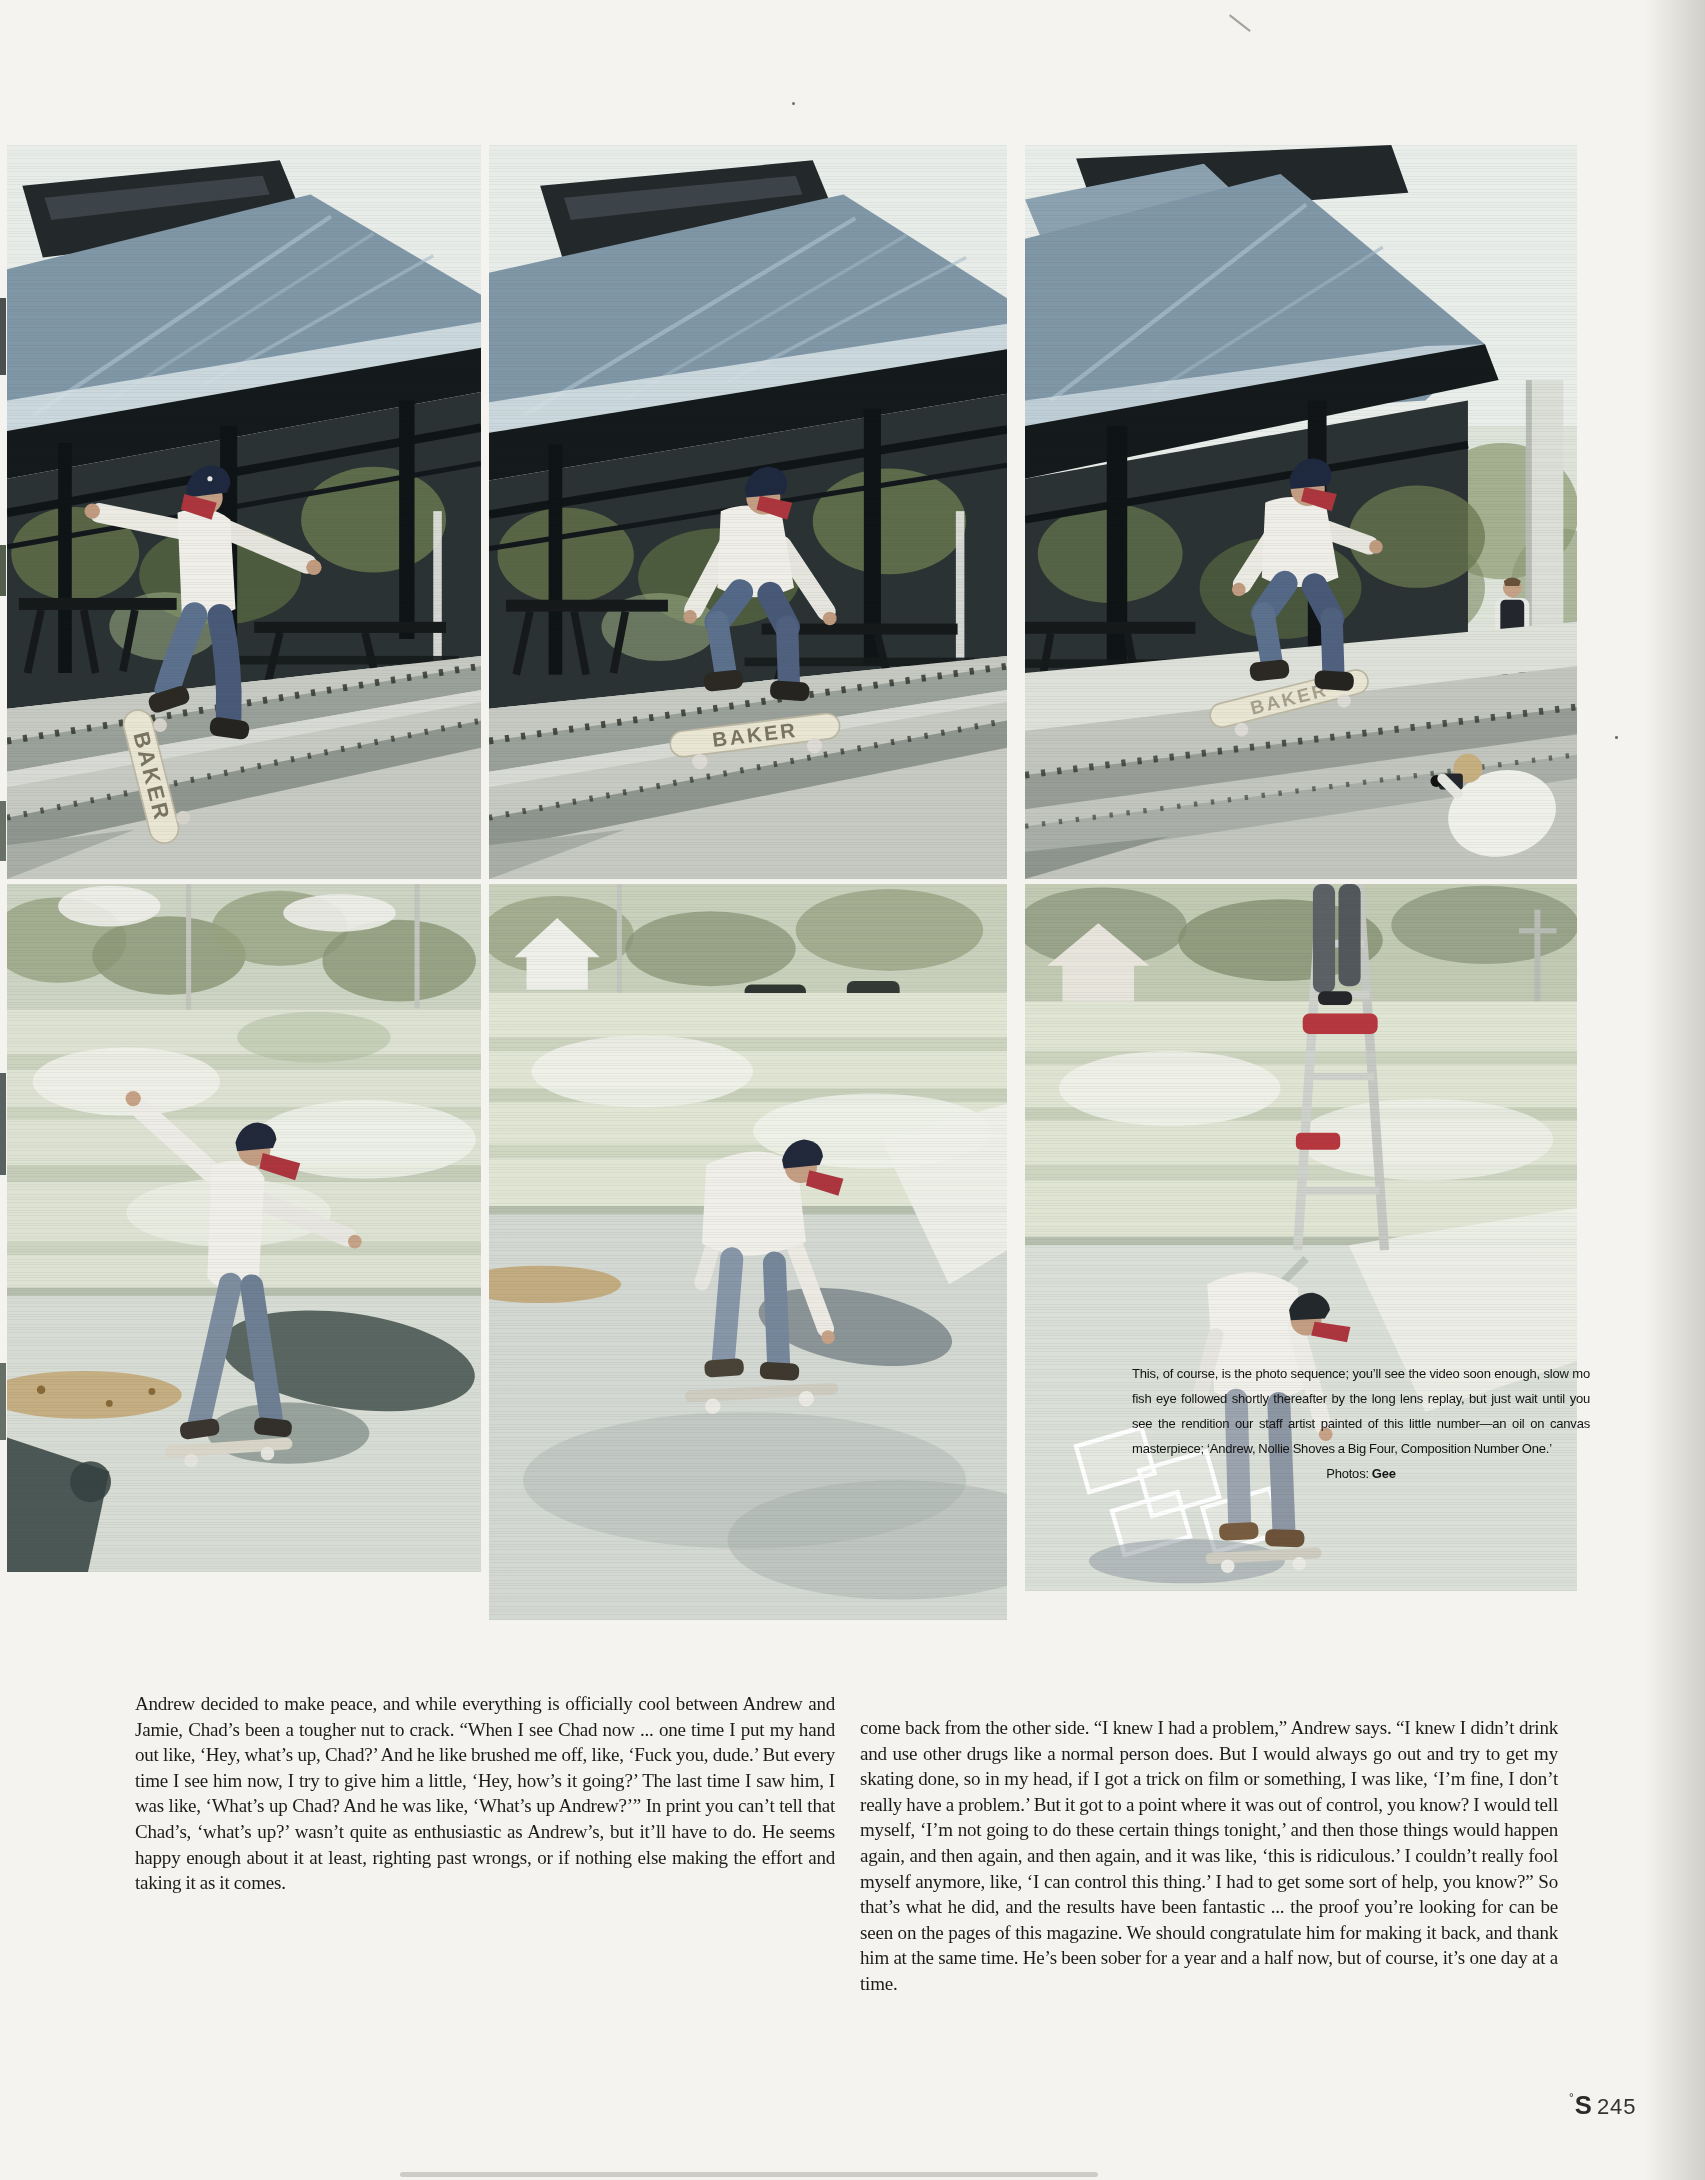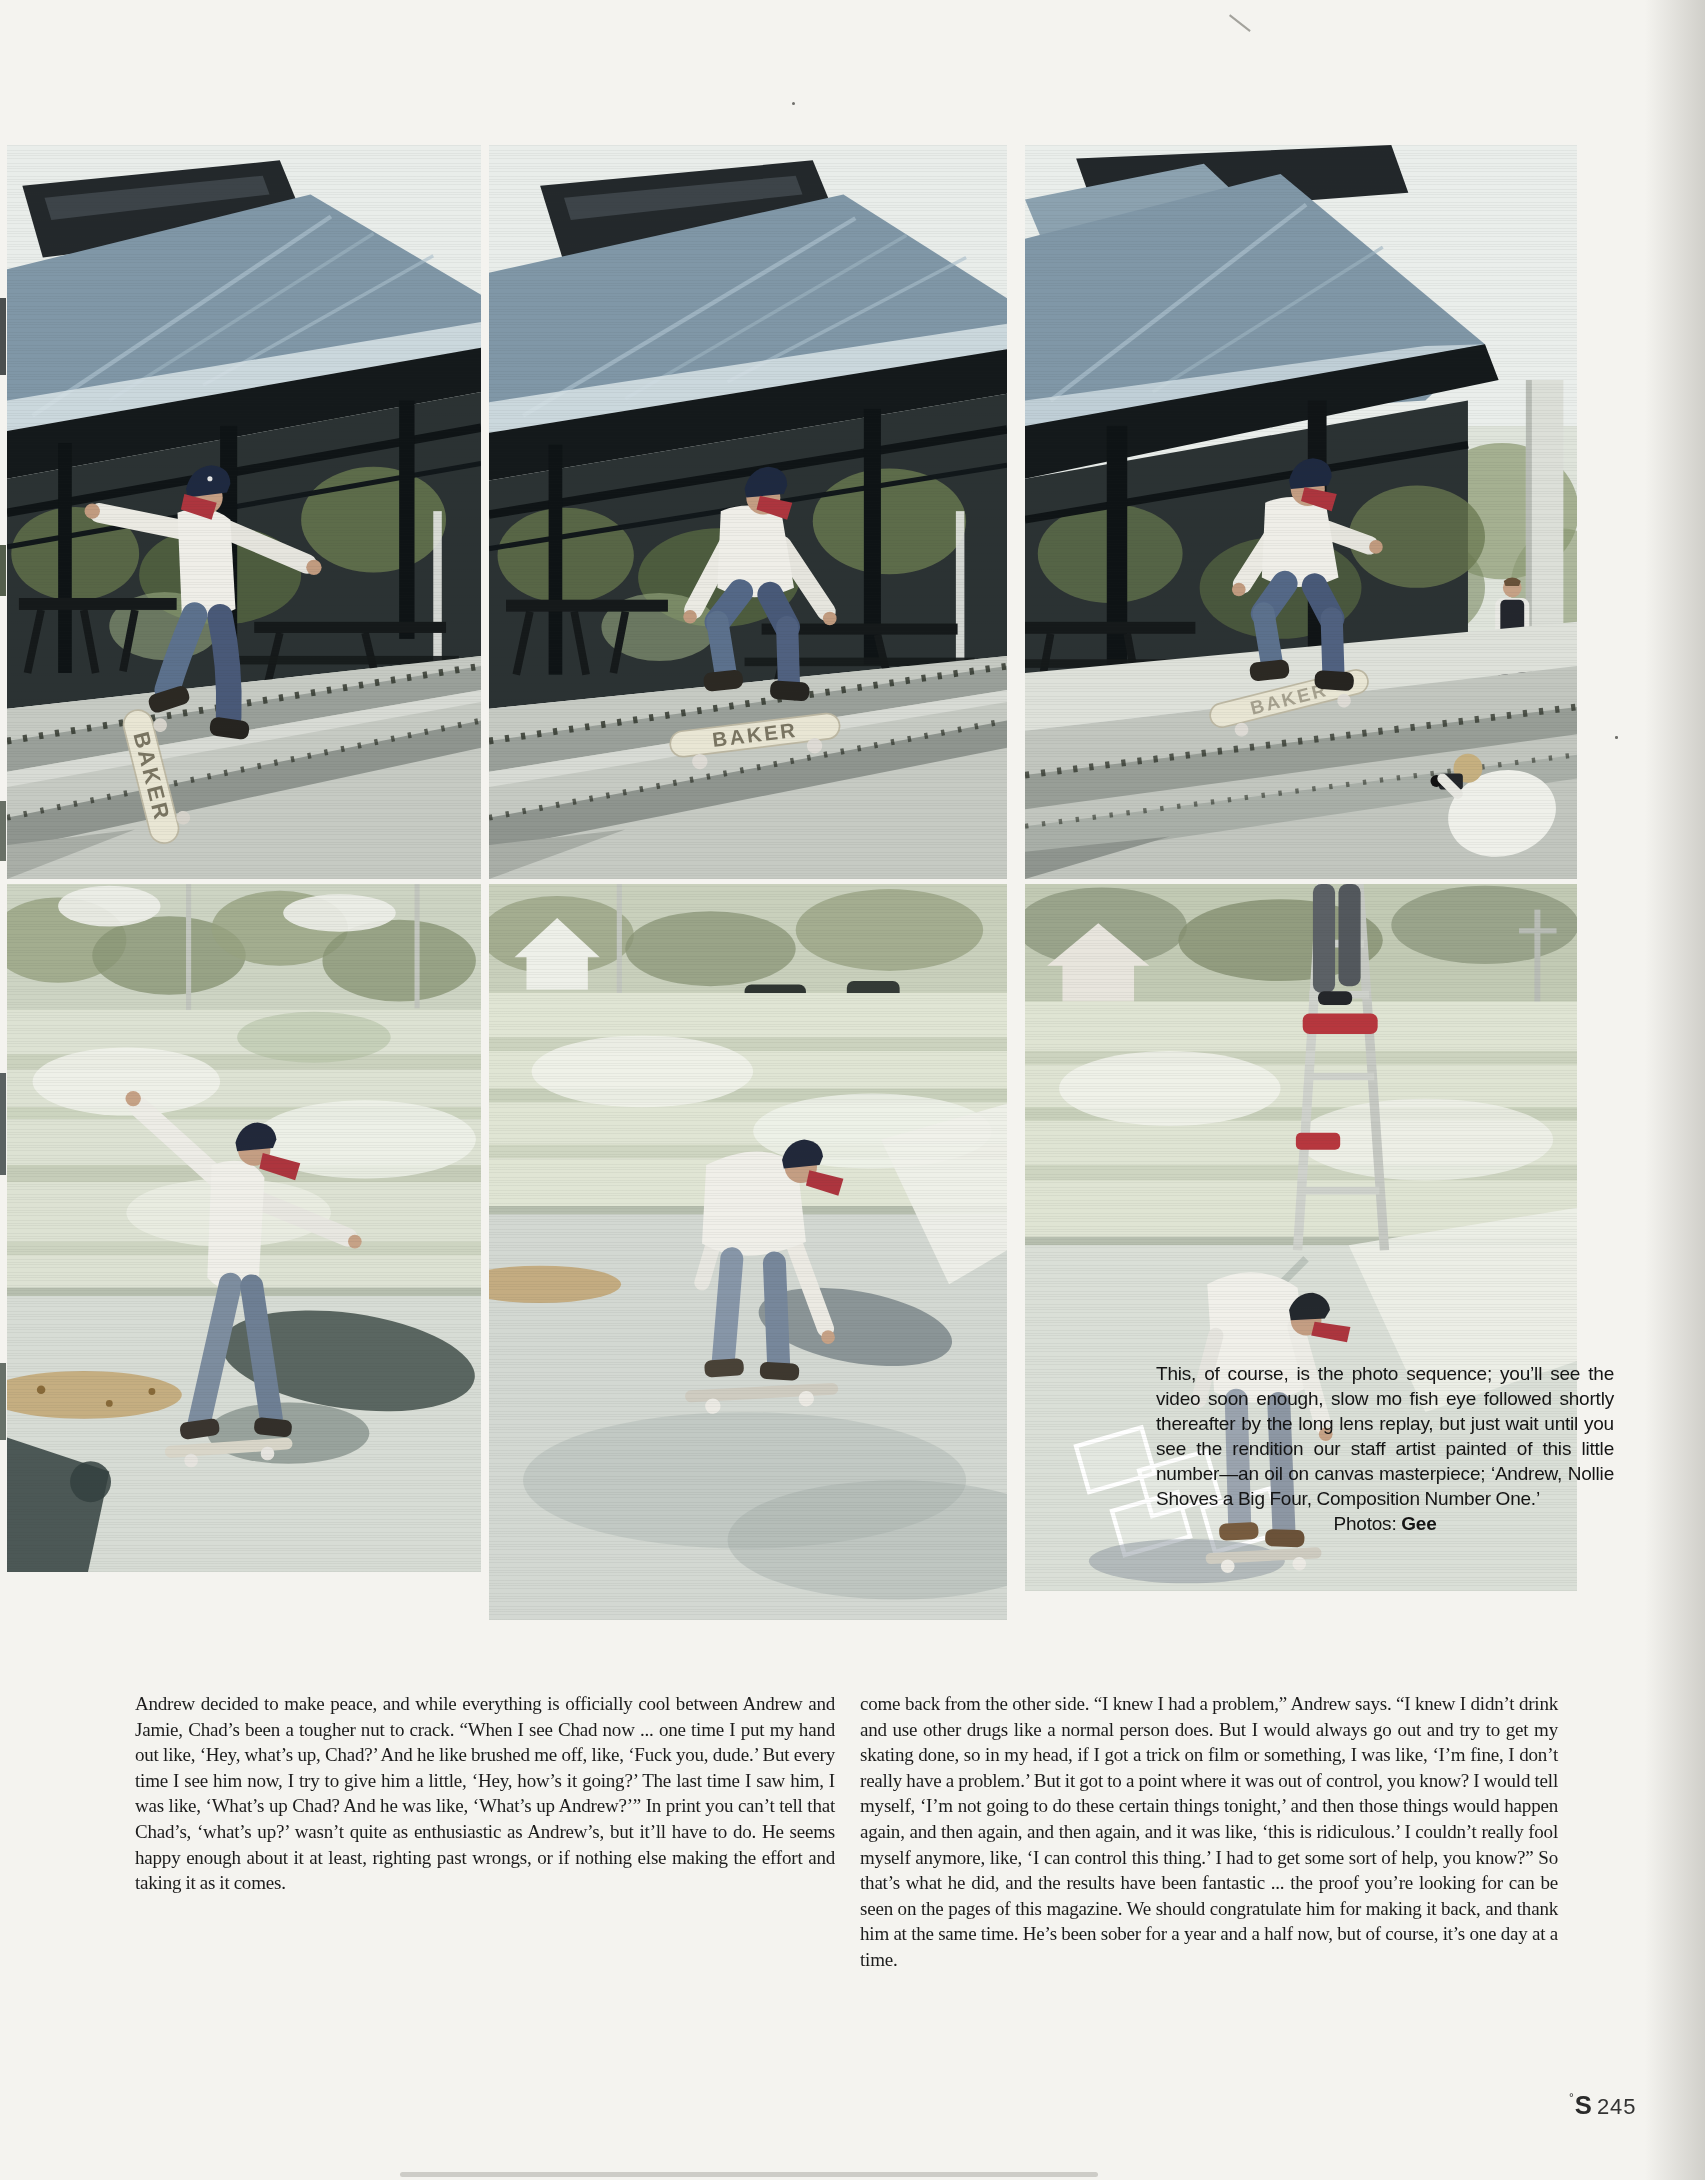--- a/index.html
+++ b/index.html
@@ -14,36 +14,36 @@
   .photo::after{content:"";position:absolute;inset:0;pointer-events:none;
     background:repeating-linear-gradient(0deg,rgba(40,45,42,.05) 0 0.9px,rgba(255,255,255,0) 0.9px 2.6px);}
   .photo1{left:6.8px;top:145px;width:474px;height:734px;}
   .photo2{left:489px;top:145px;width:518px;height:734px;}
   .photo3{left:1025px;top:145px;width:552px;height:734px;}
   .photo4{left:6.8px;top:884px;width:474px;height:688px;}
   .photo5{left:489px;top:884px;width:518px;height:736px;}
   .photo6{left:1025px;top:884px;width:552px;height:707px;}
   
   .caption{
-    position:absolute;left:1156px;top:1361px;width:458px;
-    font-size:19px;line-height:25px;letter-spacing:-0.2px;word-spacing:-0.4px;
+    position:absolute;left:1132px;top:1361px;width:458px;
+    font-size:13px;line-height:25px;letter-spacing:-0.2px;word-spacing:-0.4px;
     color:#141414;text-align:justify;z-index:5;
   }
   .caption .credit{margin-top:0;text-align:center;}
   .caption .credit b{font-weight:bold;}
   
   .bodycol{
     position:absolute;top:1691px;
     font-size:19px;line-height:25.6px;letter-spacing:-0.2px;word-spacing:-0.4px;
     text-align:justify;color:#1c1c1c;font-family:Liberation Serif, serif;
   }
   .bodycol p{margin:0;}
   .bodycol p + p{text-indent:36px;}
   .col-left{left:135px;width:700px;}
-  .col-right{left:860px;width:698px;}
+  .col-right{left:860px;width:698px;margin-top:24px;}
   
   .folio{position:absolute;left:1569px;top:2091px;white-space:nowrap;color:#2a2a2a;}
   .folio-deg{font-size:12px;vertical-align:12px;margin-right:0.9px;}
   .folio-s{font-size:25.6px;font-weight:bold;letter-spacing:0.9px;}
   .folio-num{font-size:22px;margin-left:4.3px;letter-spacing:0.9px;color:#333;}
   
   .edge-right{position:absolute;top:0;right:0;width:60px;height:2181px;
     background:linear-gradient(to right,rgba(150,148,140,0),rgba(150,148,140,.38));pointer-events:none;}
   .edge-bottom{position:absolute;left:400px;top:2172px;width:698px;height:5.1px;
     background:#b9b7b1;opacity:.65;border-radius:2.6px;}

